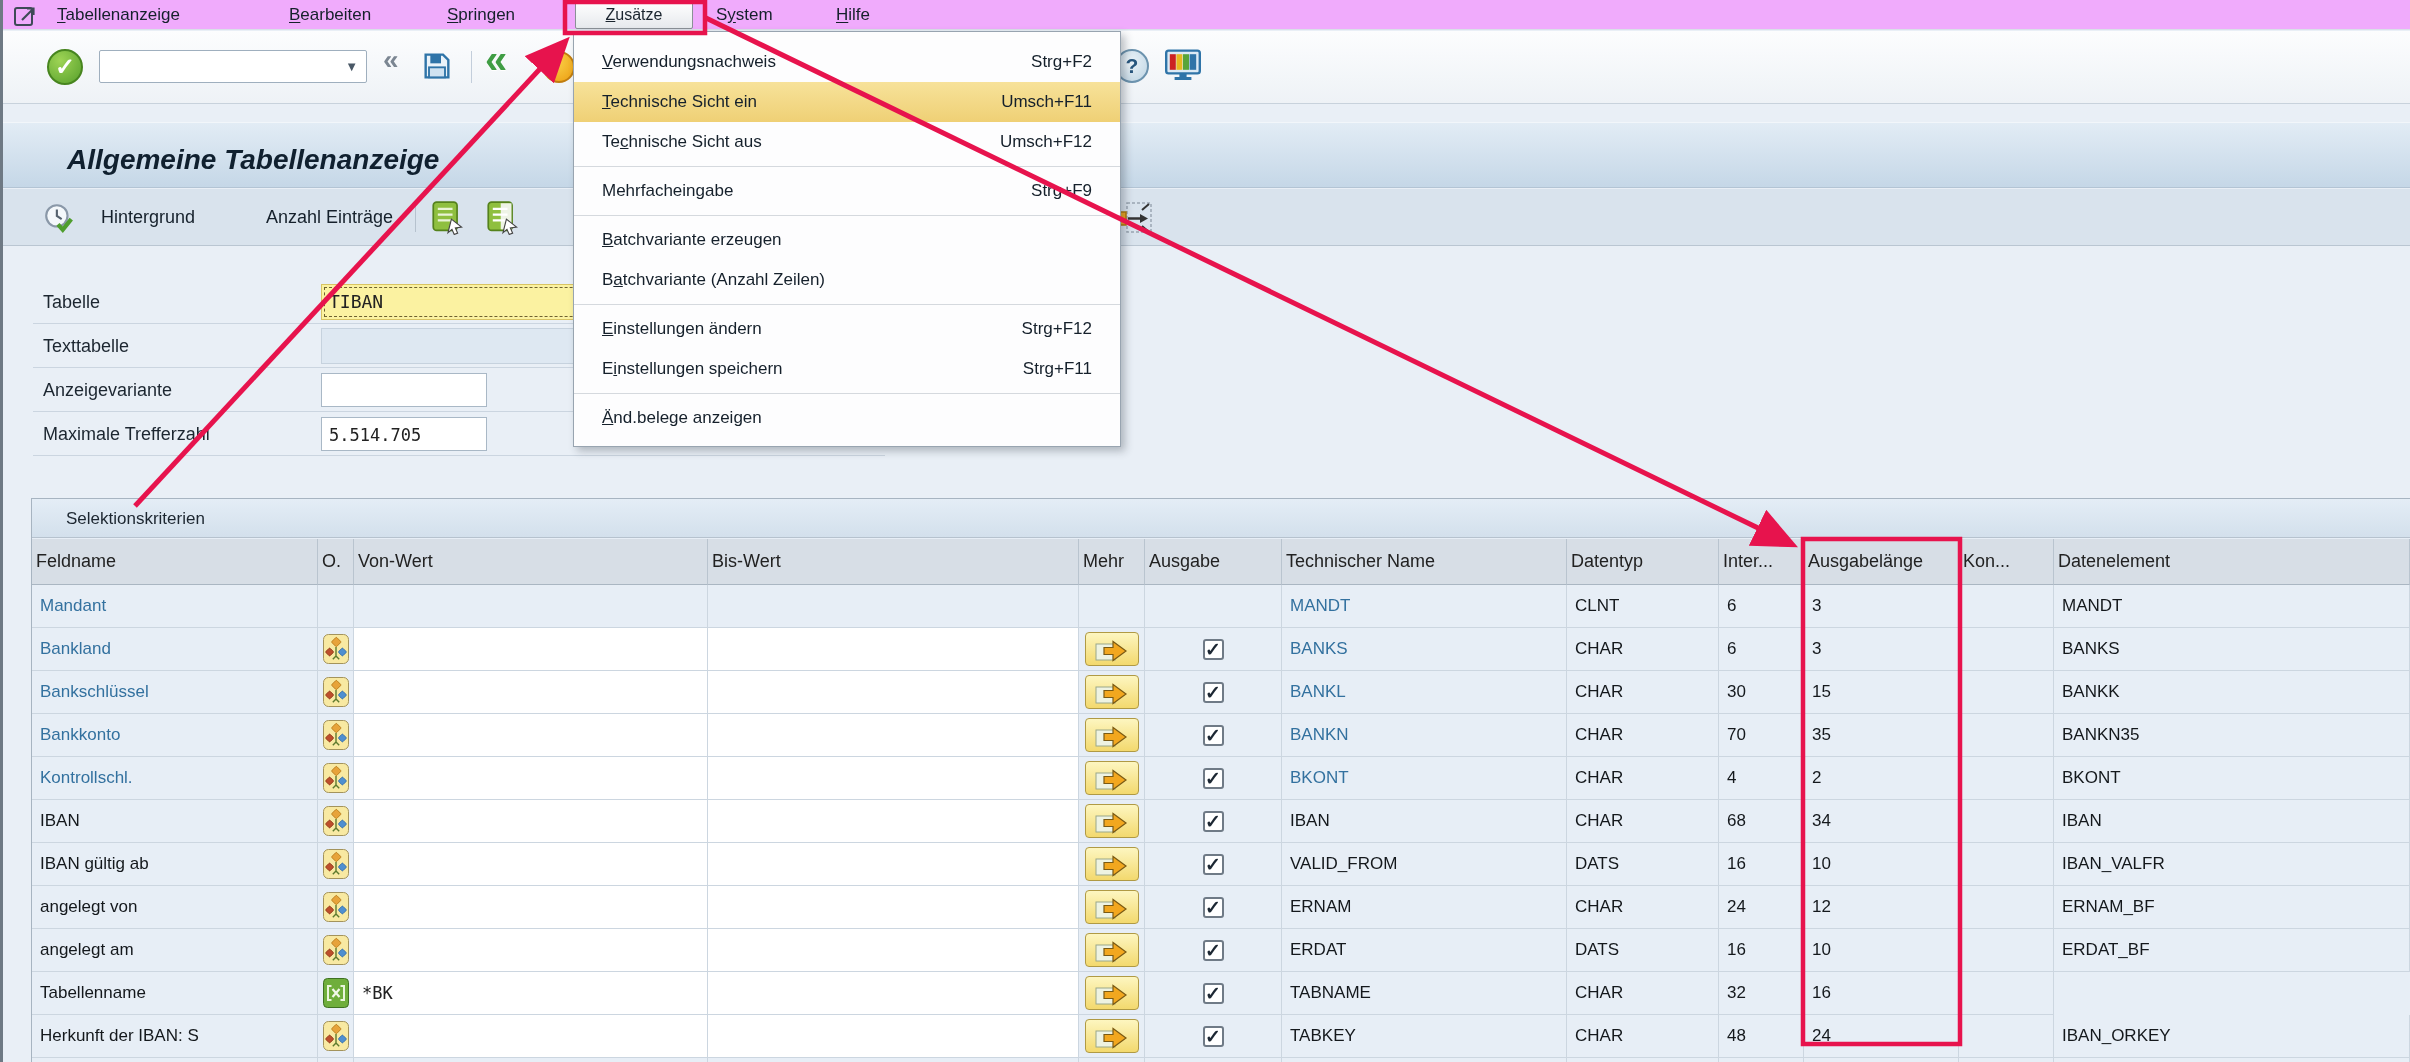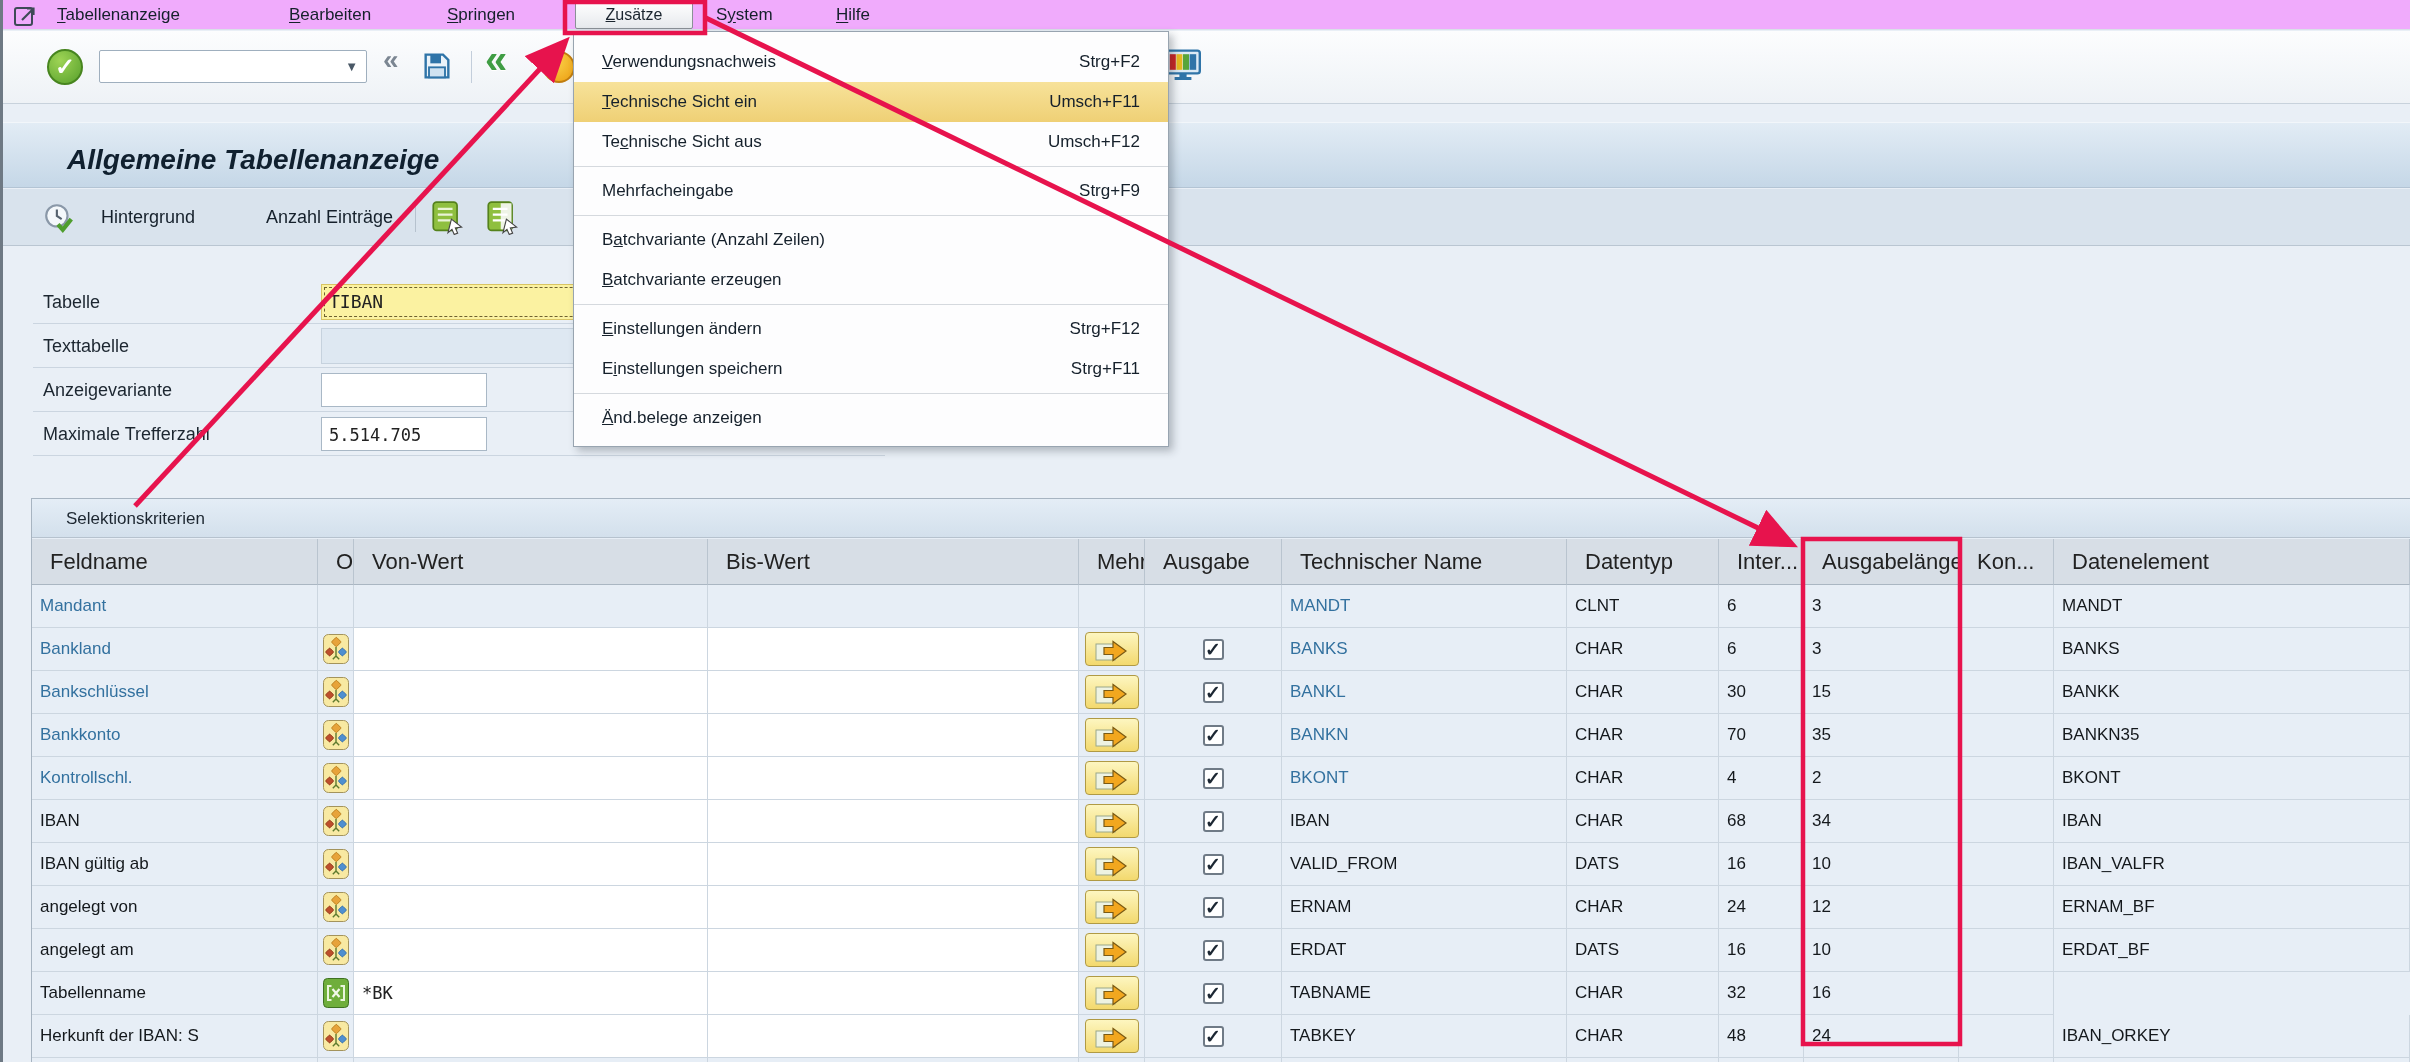--- a/index.html
+++ b/index.html
@@ -50,33 +50,33 @@
     font-family:"DejaVu Sans Mono",monospace;color:#222;}
   .fld-disabled{left:288px;width:400px;background:#dee8f2;border:1px solid #c6d2de;}
   .fld-plain{left:288px;width:166px;height:34px;top:5px;background:#ffffff;border:1px solid #a9b8c6;font-family:"DejaVu Sans Mono",monospace;font-size:17px;color:#222;}
   
   .selgroup{position:absolute;left:28px;top:498px;width:2380px;height:570px;border:1px solid #a7b4c1;background:#e7eef6;}
   .sel-strip{position:absolute;left:0;top:0;right:0;height:39px;background:linear-gradient(#e4edf6,#d3e0ec);border-bottom:1px solid #b6c2ce;}
   .sel-strip span{position:absolute;left:34px;line-height:39px;font-size:17px;color:#1c2630;}
   .gridwrap{position:absolute;left:0;top:40px;right:0;bottom:0;overflow:hidden;}
   .trow{display:grid;grid-template-columns:286px 36px 354px 371px 66px 137px 285px 152px 85px 155px 95px 1fr;}
   .th{height:46px;line-height:45px;background:#d7dee6;border-right:1px solid #b9c4cf;border-bottom:1px solid #aab6c2;
-    padding-left:18px;font-size:22px;color:#222;white-space:nowrap;overflow:hidden;}
+    padding-left:4px;font-size:18px;color:#222;white-space:nowrap;overflow:hidden;}
   .td{height:43px;background:#e7eef6;border-right:1px solid #ccd6e0;border-bottom:1px solid #ccd6e0;
     font-size:17px;line-height:42px;padding-left:8px;white-space:nowrap;overflow:hidden;position:relative;}
   .td.white{background:#ffffff;font-family:"DejaVu Sans Mono",monospace;color:#222;}
   .td.center{display:flex;align-items:center;justify-content:center;padding-left:0;}
   .blue{color:#33719f;}
   .dark{color:#14181c;}
   .checkbox{width:21px;height:21px;background:#fff;border:2px solid #6f7a86;border-radius:3px;
     color:#1c2733;font-size:19px;font-weight:bold;line-height:17px;text-align:center;}
   .mehr-btn{width:54px;height:34px;border:1px solid #b09a44;border-radius:4px;
     background:linear-gradient(#fdf6c0,#f3d96e);display:flex;align-items:center;justify-content:center;}
   
-  .menupanel{position:absolute;left:570px;top:31px;width:596px;background:#fdfdfe;border:1px solid #98a4b0;
+  .menupanel{position:absolute;left:570px;top:31px;width:548px;background:#fdfdfe;border:1px solid #98a4b0;
     box-shadow:4px 4px 8px rgba(40,50,60,.3);z-index:20;padding:10px 0 8px 0;}
   .mp-item{position:relative;height:40px;line-height:40px;font-size:17px;color:#15202b;padding-left:28px;cursor:default;}
   .mp-item .sc{position:absolute;right:28px;top:0;}
   .mp-item.hl{background:linear-gradient(#f7e29a,#efd075);}
   .mp-sep{height:1px;background:#d5d9de;margin:4px 0;}
   
   .annotations{position:absolute;left:0;top:0;width:2410px;height:1062px;z-index:50;pointer-events:none;}
 </style>
 </head>
 <body>
@@ -550,22 +550,22 @@
     </div>
   </div>
 
   <div class="menupanel" id="menupanel">
       <div class="mp-item"><u>V</u>erwendungsnachweis<span class="sc">Strg+F2</span></div>
       <div class="mp-item hl"><u>T</u>echnische Sicht ein<span class="sc">Umsch+F11</span></div>
       <div class="mp-item">Te<u>c</u>hnische Sicht aus<span class="sc">Umsch+F12</span></div>
       <div class="mp-sep"></div>
       <div class="mp-item">Mehrfacheingabe<span class="sc">Strg+F9</span></div>
       <div class="mp-sep"></div>
+      <div class="mp-item"><u>B</u>atchvariante erzeugen</div>
       <div class="mp-item">B<u>a</u>tchvariante (Anzahl Zeilen)</div>
-      <div class="mp-item"><u>B</u>atchvariante erzeugen</div>
       <div class="mp-sep"></div>
       <div class="mp-item"><u>E</u>instellungen ändern<span class="sc">Strg+F12</span></div>
       <div class="mp-item">E<u>i</u>nstellungen speichern<span class="sc">Strg+F11</span></div>
       <div class="mp-sep"></div>
       <div class="mp-item"><u>Ä</u>nd.belege anzeigen</div>
     </div>
 
   <svg class="annotations" viewBox="0 0 2410 1062">
     <defs>
       <marker id="ah" markerWidth="9" markerHeight="8" refX="7" refY="4" orient="auto" markerUnits="strokeWidth">

